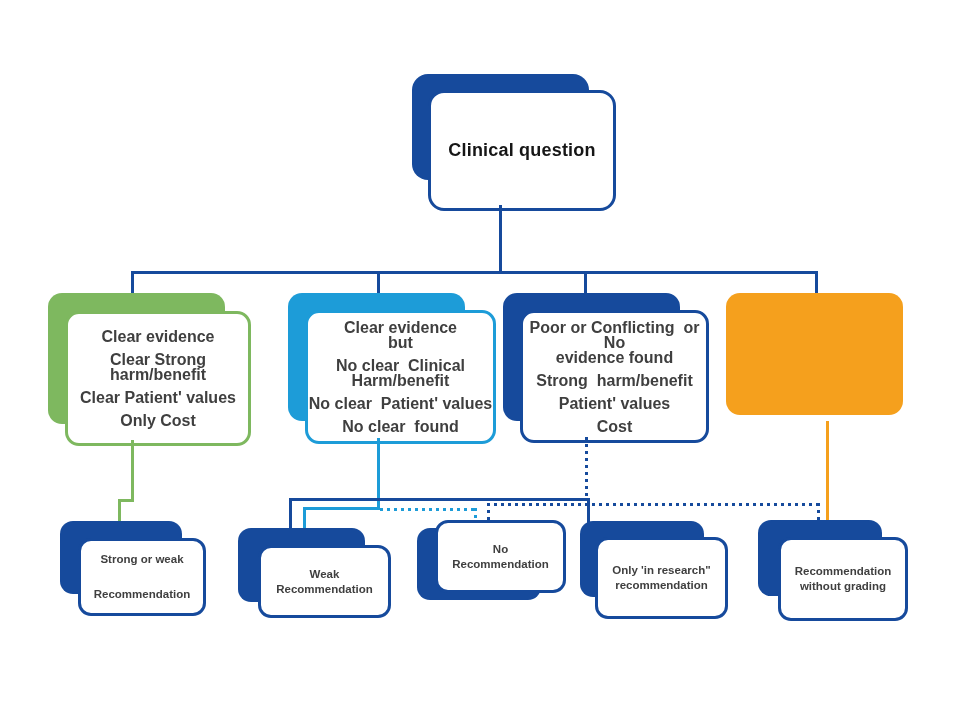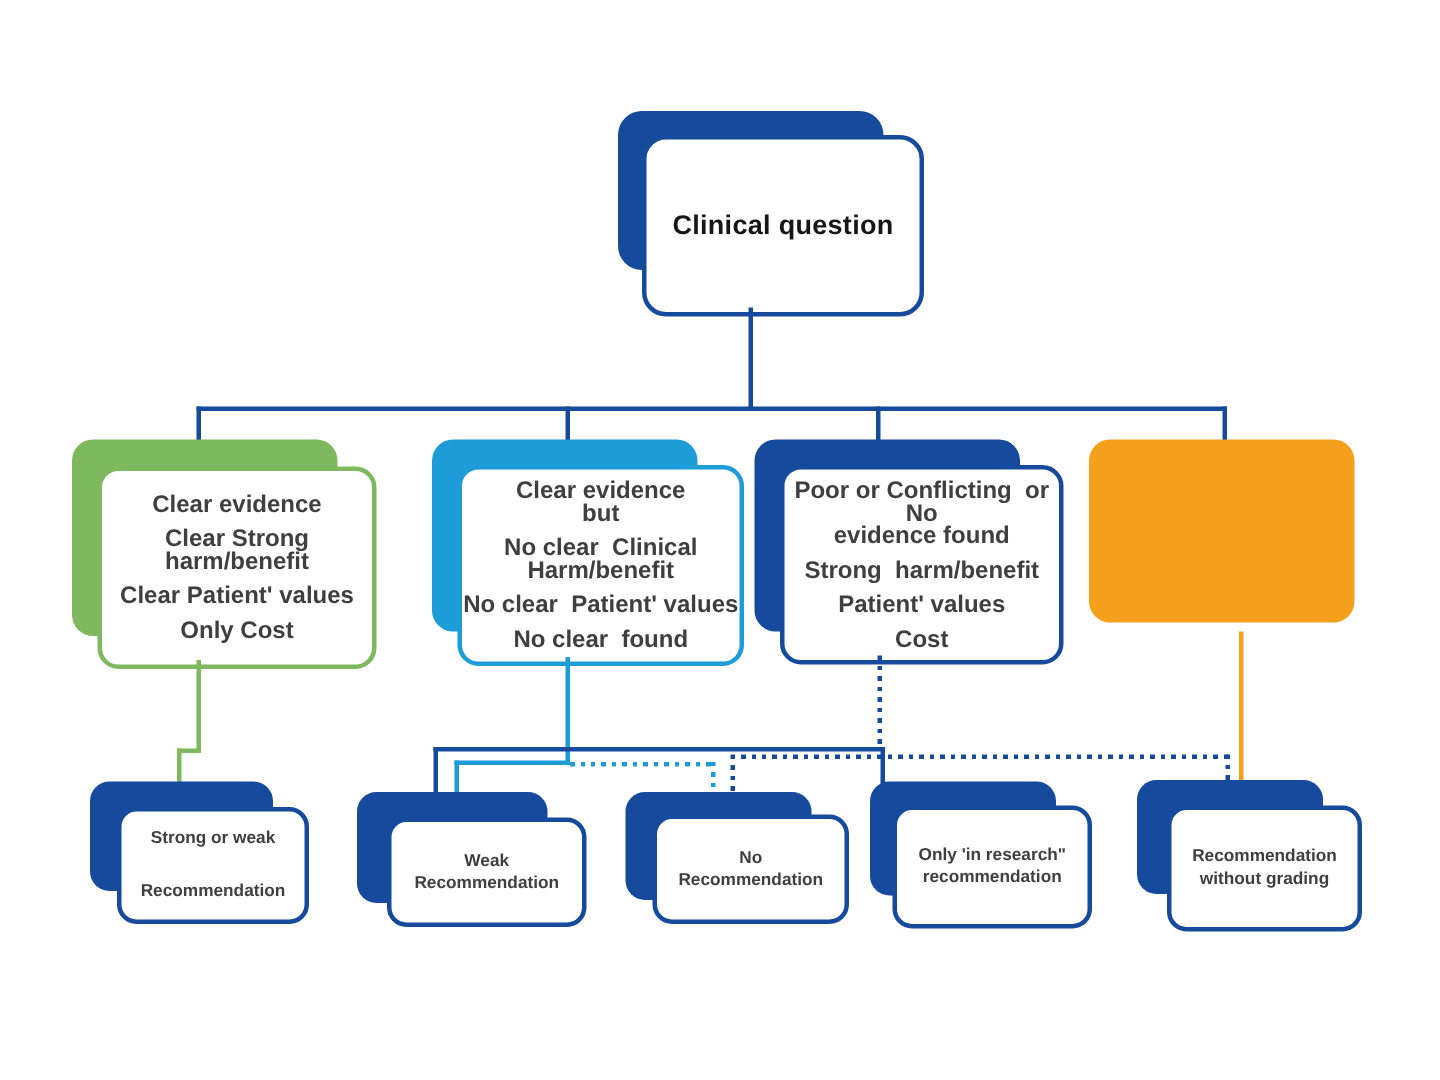--- a/index.html
+++ b/index.html
@@ -102,21 +102,21 @@
     <div class="ln">Recommendation</div>
   </div>
 
   <div class="shadow f-db small" style="left:238px;top:528px;width:127px;height:74px;"></div>
   <div class="card b-db small" style="left:258px;top:545px;width:127px;height:67px;">
     <div class="ln">Weak</div>
     <div class="ln">Recommendation</div>
   </div>
 
   <div class="shadow f-db small" style="left:417px;top:528px;width:124px;height:72px;"></div>
-  <div class="card b-db small" style="left:435px;top:543px;width:125px;height:67px;">
+  <div class="card b-db small" style="left:435px;top:520px;width:125px;height:67px;">
     <div class="ln">No</div>
     <div class="ln">Recommendation</div>
   </div>
 
   <div class="shadow f-db small" style="left:580px;top:521px;width:124px;height:76px;"></div>
   <div class="card b-db small" style="left:595px;top:537px;width:127px;height:76px;">
     <div class="ln">Only 'in research"</div>
     <div class="ln">recommendation</div>
   </div>
 

